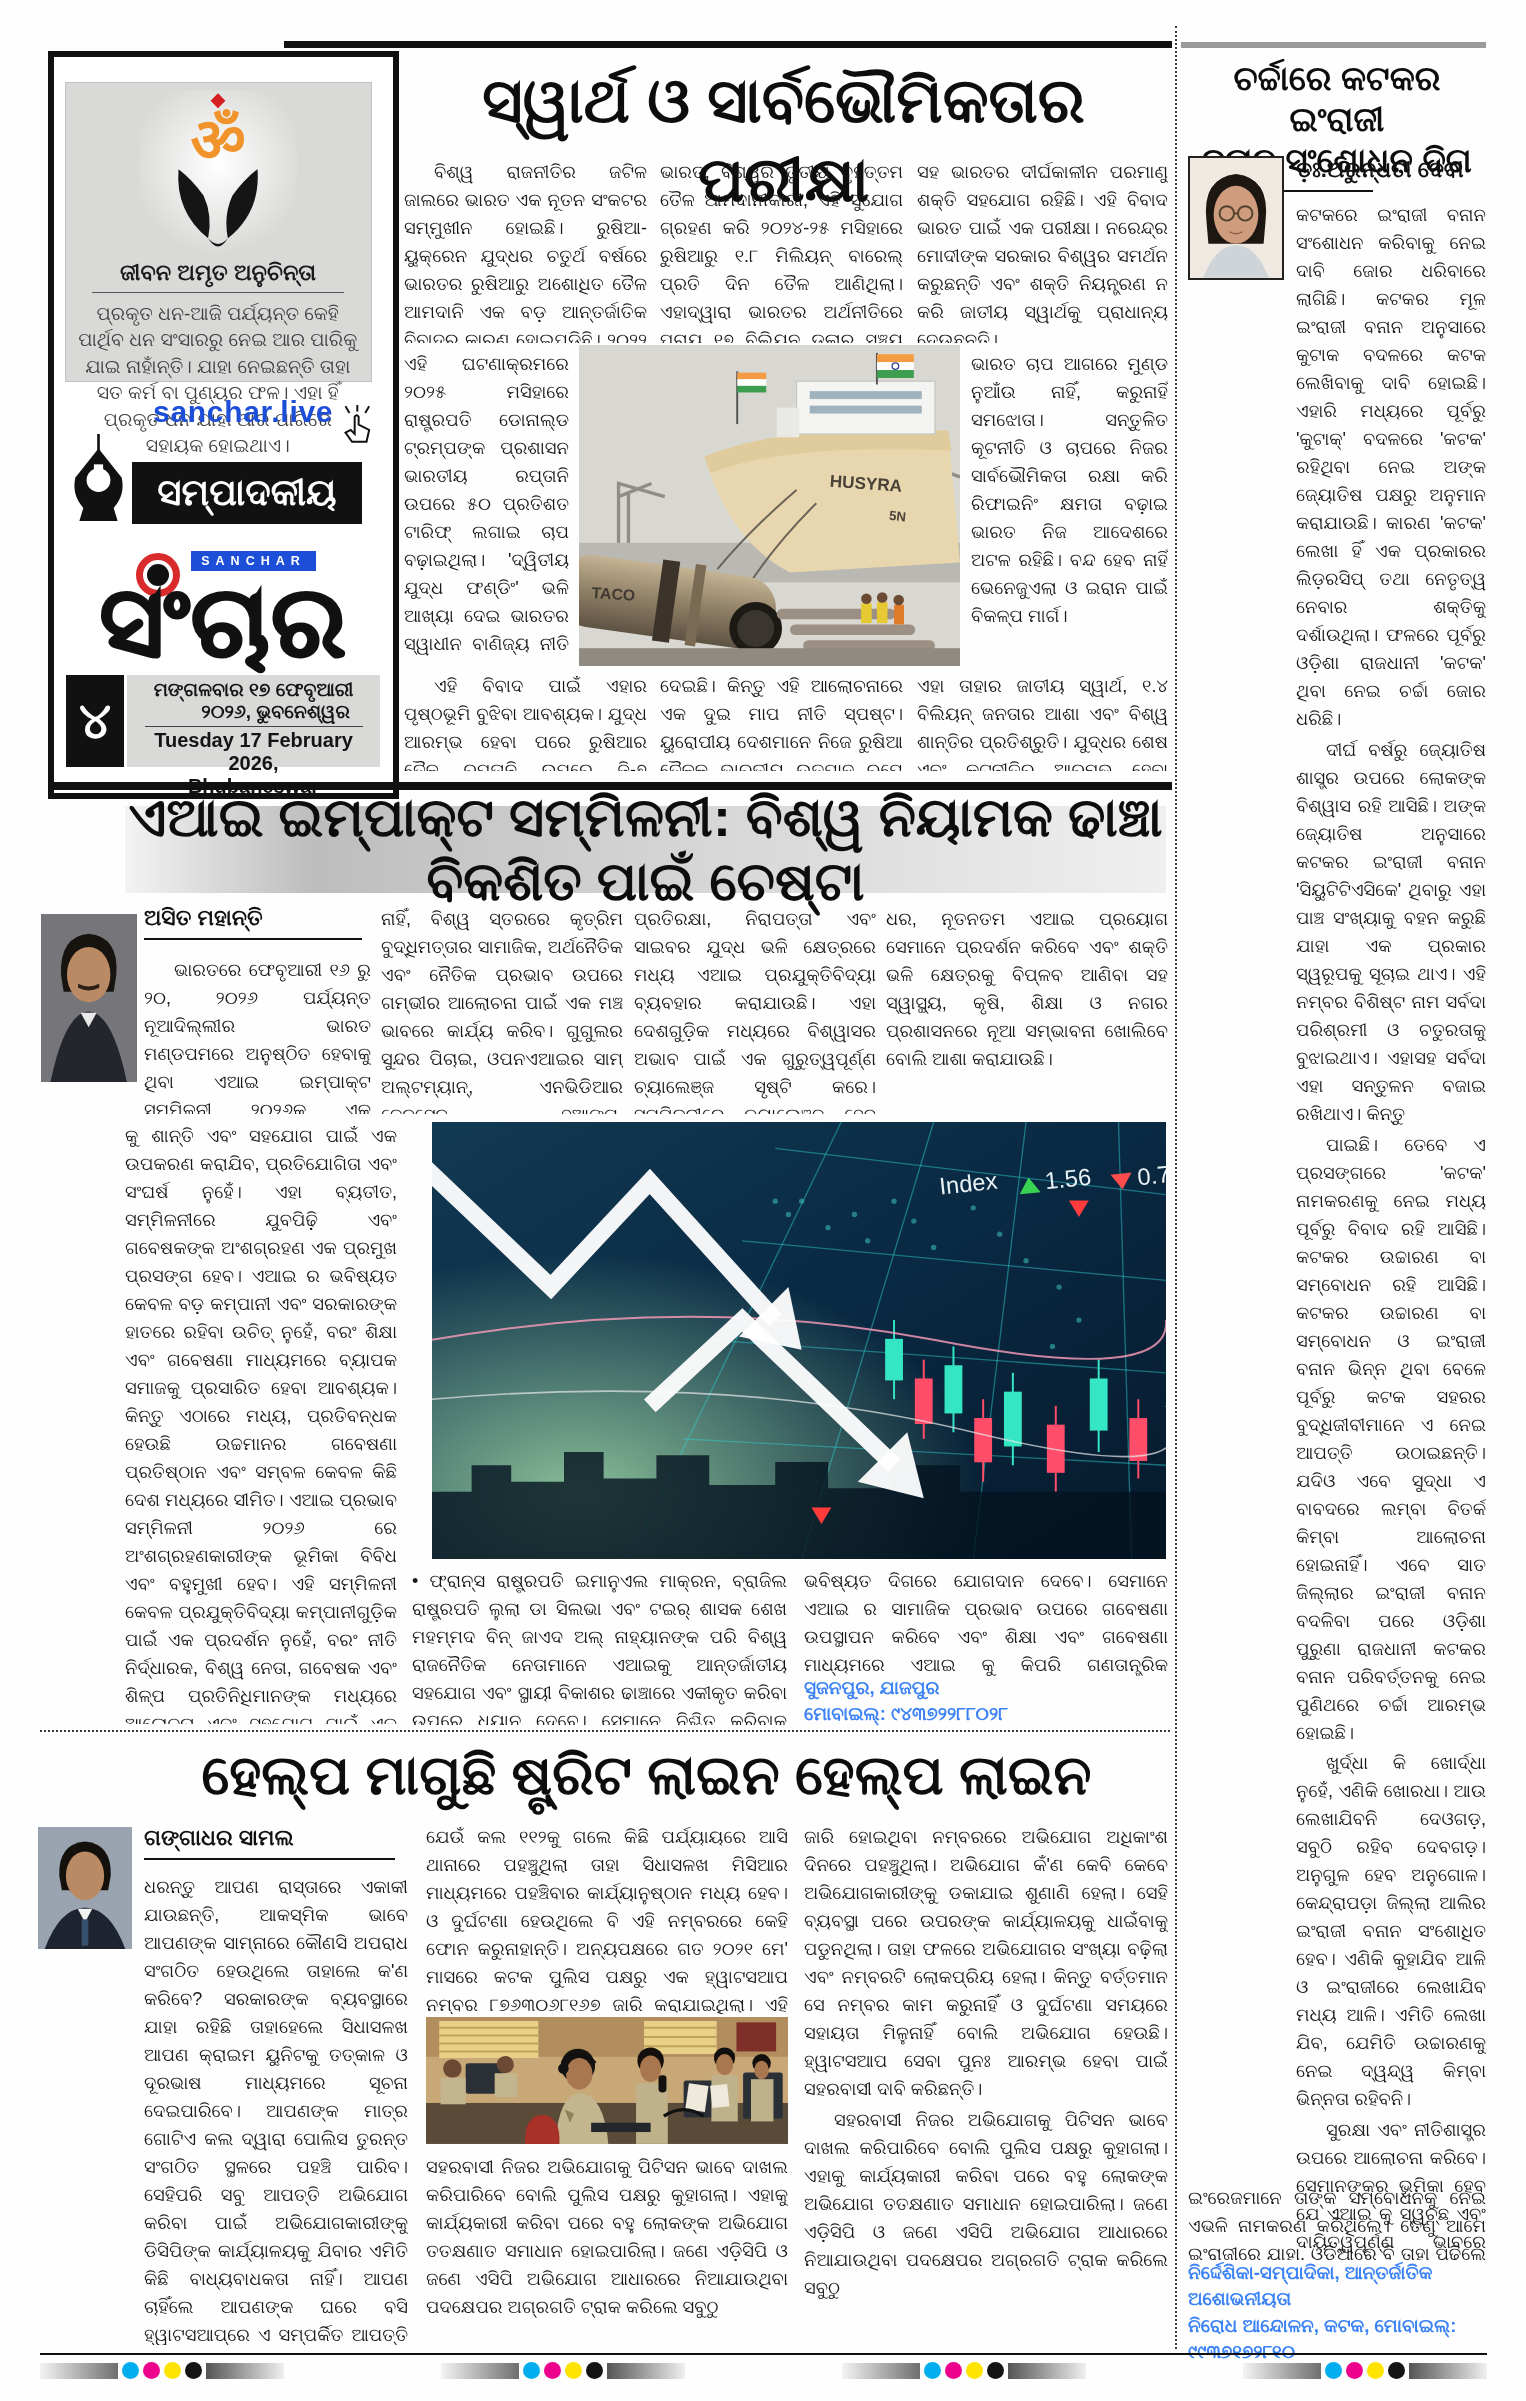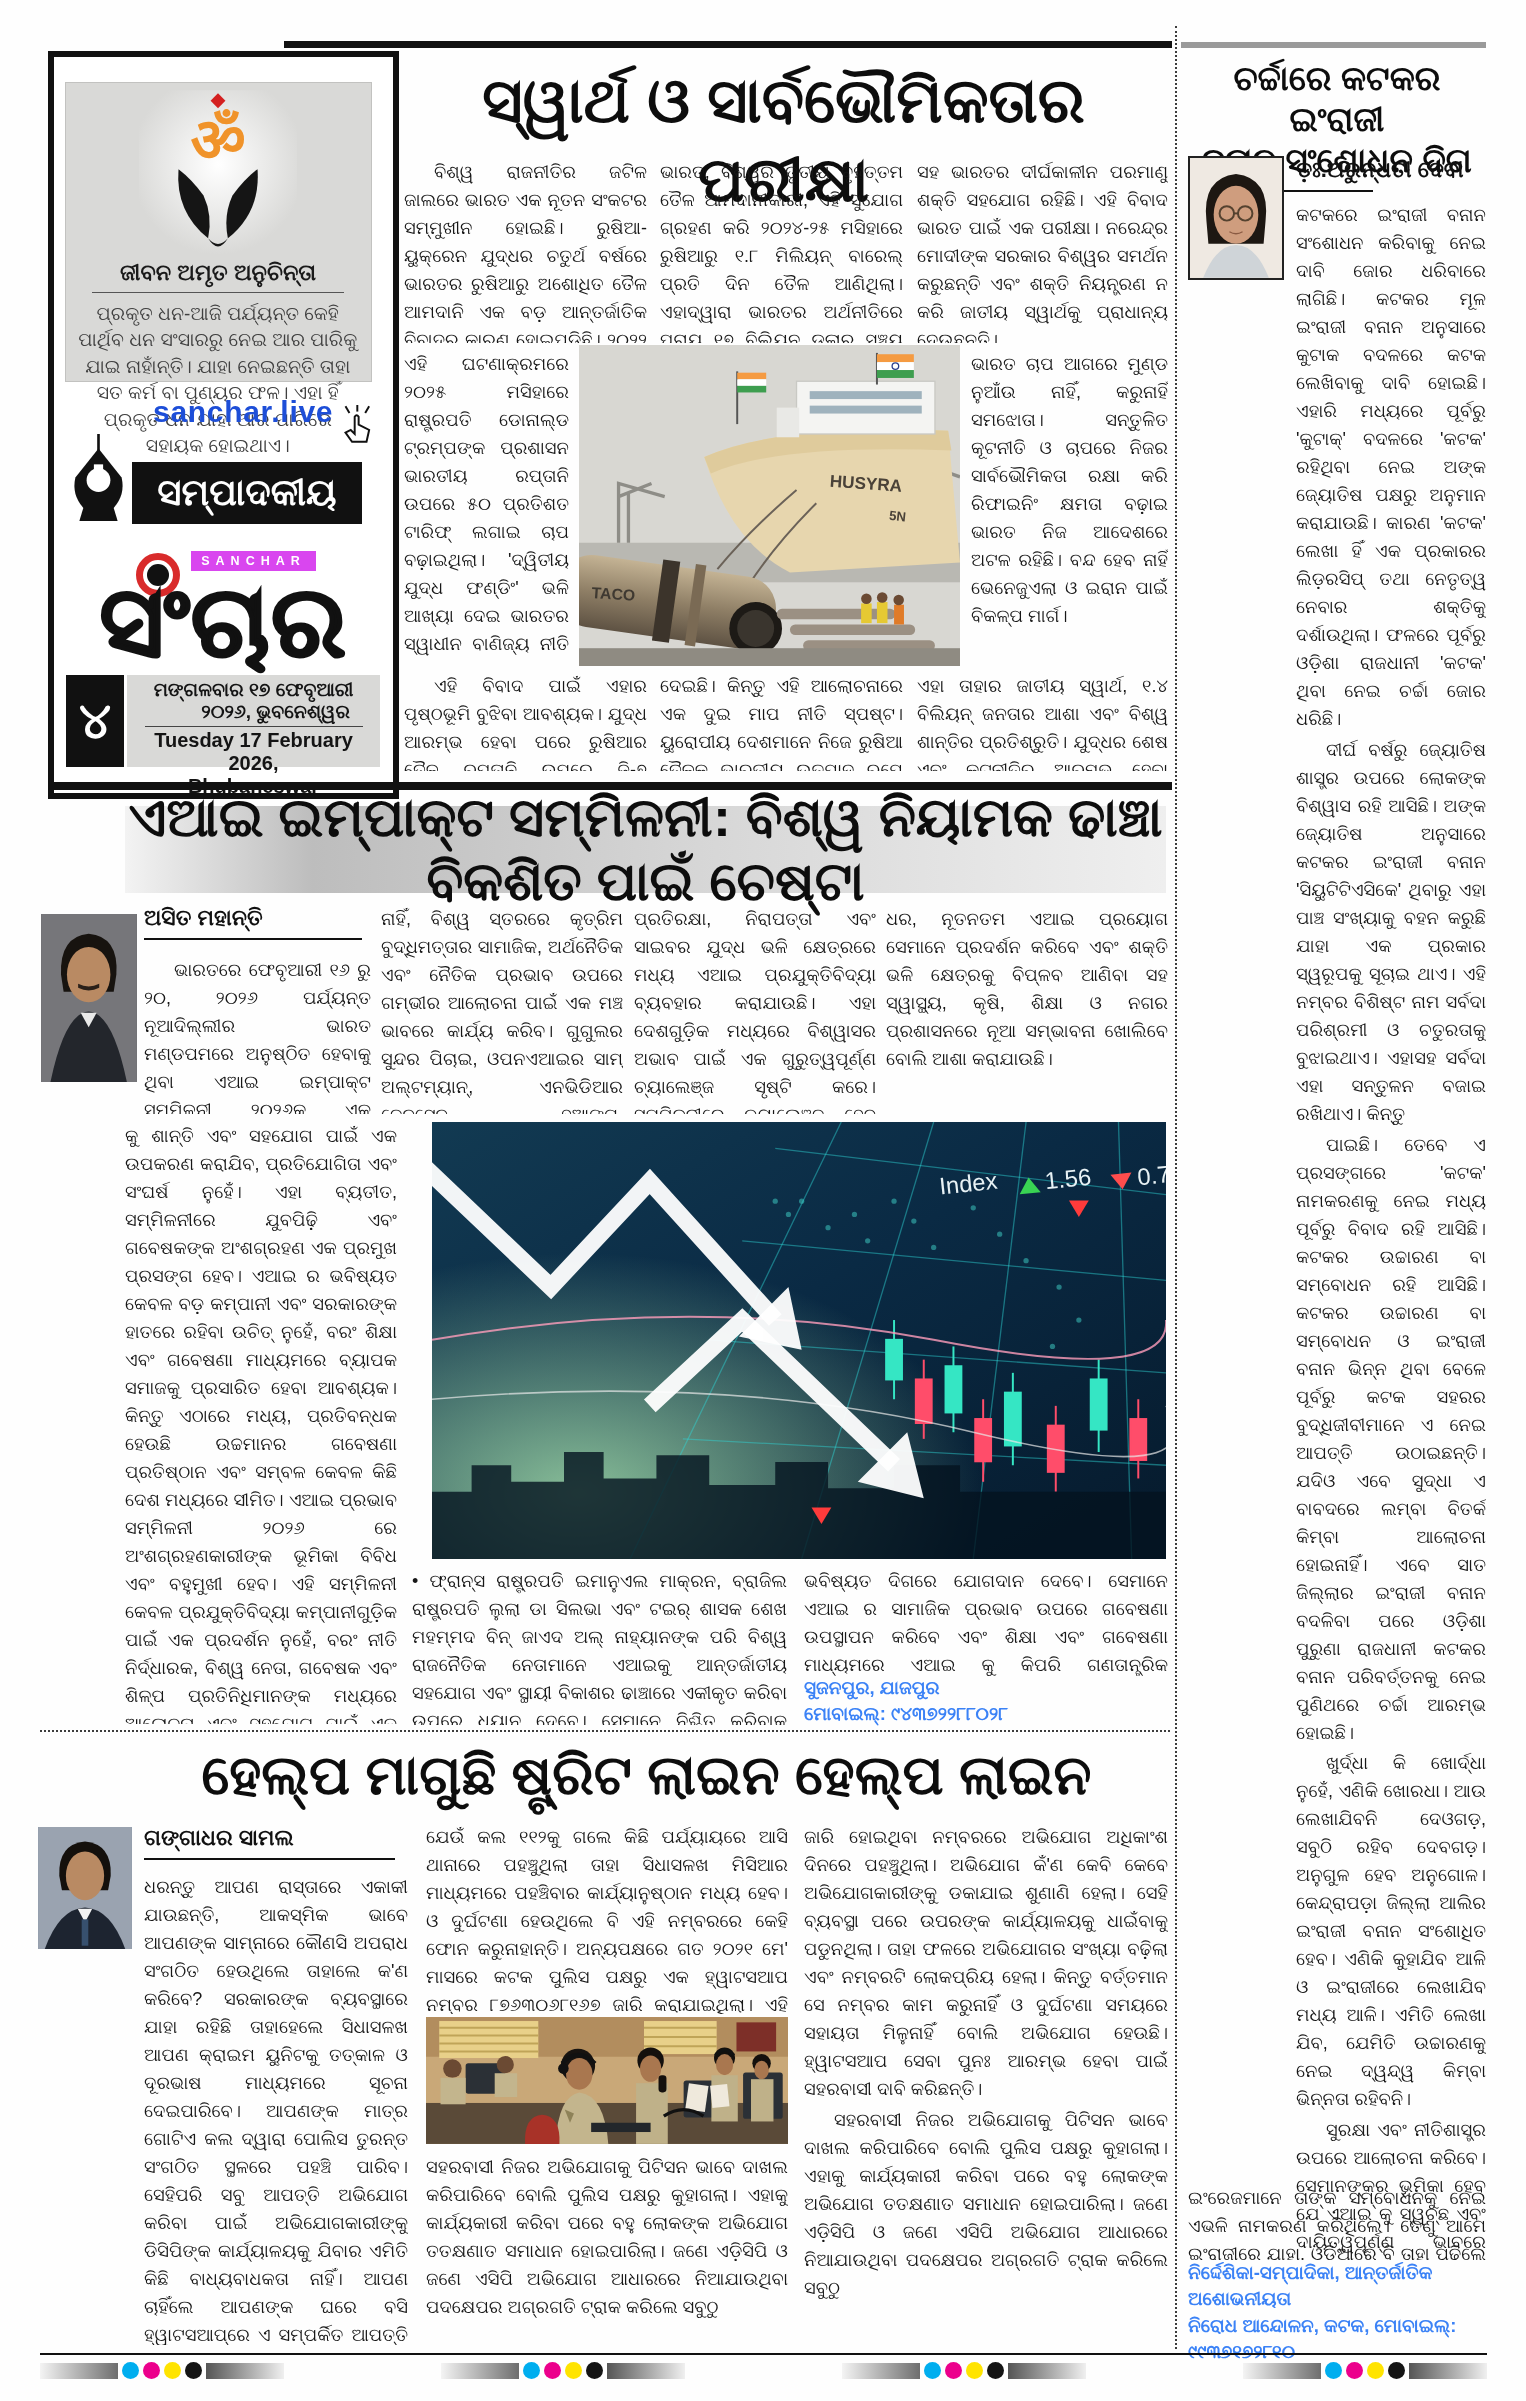--- a/index.html
+++ b/index.html
@@ -76,21 +76,21 @@
         <path d="M43,22 L8,66 Q2,92 20,112 L66,112 Q84,92 78,66 Z" fill="#111"></path>
         <circle cx="43" cy="70" r="18" fill="#fff"></circle>
         <rect x="36" y="46" width="14" height="12" fill="#fff"></rect>
         <path d="M20,112 L14,132 L72,132 L66,112 Z" fill="#111"></path>
       </svg>
     </div>
     <div class="abs" style="left:78px;top:405px;width:230px;height:62px;background:#111;display:flex;align-items:center;justify-content:center;">
       <span style="color:#fff;font-size:37px;font-weight:bold;">ସମ୍ପାଦକୀୟ</span>
     </div>
 
-    <div class="abs" style="left:137px;top:494px;width:125px;height:20px;background:#d946ef;display:flex;align-items:center;justify-content:center;">
+    <div class="abs" style="left:137px;top:494px;width:125px;height:20px;background:#1d4ed8;display:flex;align-items:center;justify-content:center;">
       <span style="color:#fff;font-size:12.5px;font-weight:bold;letter-spacing:6px;">SANCHAR</span>
     </div>
     <div class="abs" style="left:82px;top:496px;width:30px;height:30px;border:7.3px solid #d92b2b;border-radius:50%;background:#fff;">
       <div style="position:absolute;left:4px;top:4px;width:22.4px;height:22.4px;border-radius:50%;background:#111;"></div>
     </div>
     <div class="abs" style="left:0;top:508px;width:100%;text-align:center;font-size:99px;font-weight:900;color:#111;letter-spacing:1.3px;-webkit-text-stroke:2px #111;">ସଂଚାର</div>
 
     <div class="abs" style="left:12px;top:618px;width:58px;height:92px;background:#111;display:flex;align-items:center;justify-content:center;">
       <span style="color:#fff;font-size:50px;font-weight:bold;">୪</span>
     </div>

